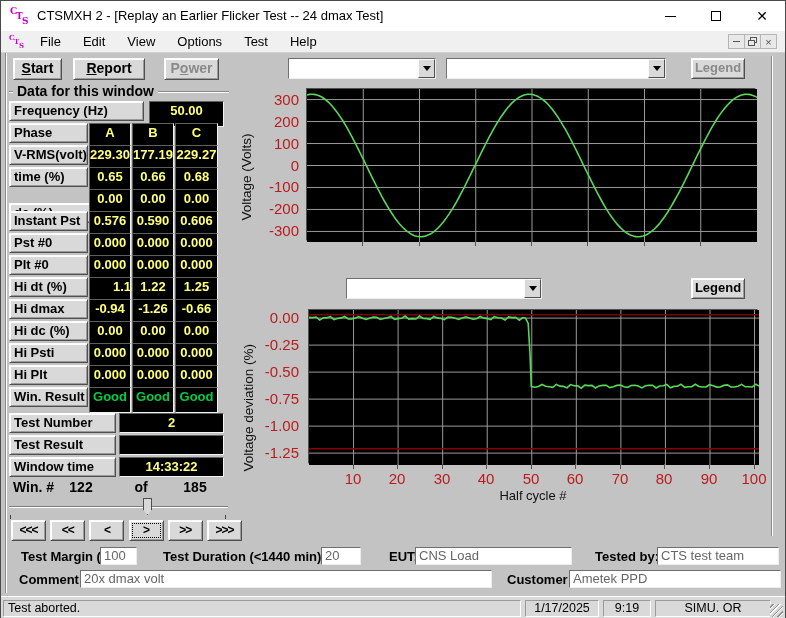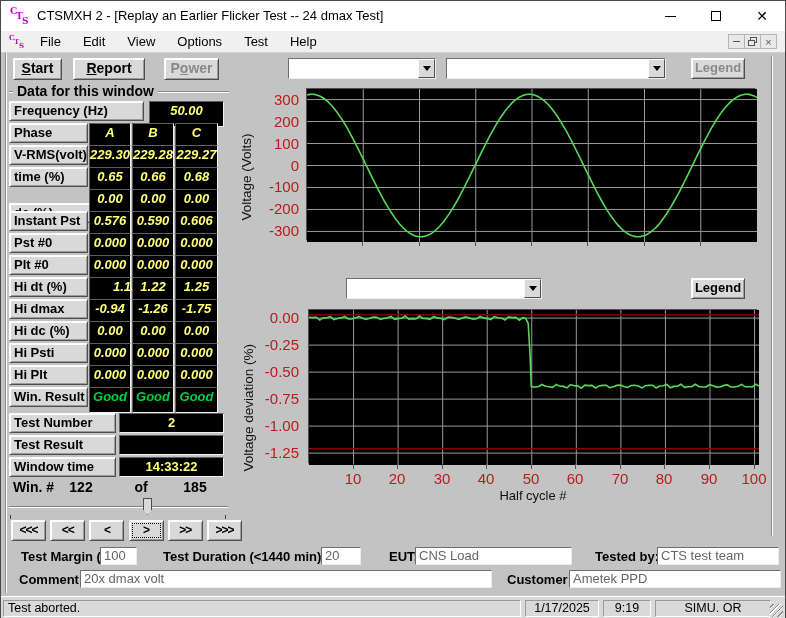--- a/index.html
+++ b/index.html
@@ -38,21 +38,21 @@
   .blackcell { background:#000; color:#ffff78; border:1px solid; border-color:#5f5f5f #f2f2f2 #f2f2f2 #5f5f5f; font-weight:bold; font-size:13px; text-align:center; line-height:17px; }
   .btn { font-weight:bold; font-size:14px; color:#000; text-align:center; }
   .btn u { text-decoration:underline; }
 
   
   .left-edge { position:absolute; left:4px; top:52px; width:2px; height:540px; border-left:1px solid #8a8a8a; border-right:1px solid #ffffff; }
   .act-btn { position:absolute; top:57px; height:22px; line-height:19px; }
   .groupline { position:absolute; left:8px; top:90px; width:220px; height:2px; border-top:1px solid #8a8a8a; border-bottom:1px solid #ffffff; }
   .grouptitle { position:absolute; left:12px; top:82px; background:#c3c3c3; padding:0 4px; font-weight:bold; font-size:14px; }
   .drow-label { position:absolute; font-weight:bold; font-size:13px; line-height:17px; padding-left:4px; height:20px; }
-  .dcell { position:absolute; height:26px;font-style:italic; }
+  .dcell { position:absolute; height:26px; }
   .good { color:#00cc44 !important; }
   .tinfo-label { position:absolute; left:8px; width:107px; height:20px; font-weight:bold; font-size:13px; line-height:17px; padding-left:4px; }
   .tinfo-val { position:absolute; left:118px; width:105px; height:20px; }
   .win-row span { position:absolute; font-weight:bold; font-size:14px; }
   .slider-track { position:absolute; left:8px; top:505px; width:219px; height:2px; border-top:1px solid #7d7d7d; border-bottom:1px solid #ffffff; }
   .slider-thumb { position:absolute; left:142px; top:497px; width:9px; height:17px; background:#d9d9d9; border:1px solid #4f4f4f; clip-path:polygon(0 0,100% 0,100% 68%,50% 100%,0 68%); }
   .slider-tick { position:absolute; top:514px; width:1px; height:4px; background:#444; }
   .nav-btn { position:absolute; top:519px; width:35px; height:21px; line-height:18px; font-size:12px; letter-spacing:-1px; }
   .nav-focus { outline:1px dotted #000; outline-offset:-4px; }
 
@@ -141,21 +141,21 @@
   <div class="drow-label raised" style="left:8px; top:100px; width:135px;">Frequency (Hz)</div>
   <div class="dcell blackcell" style="left:148px; top:100px; width:75px;">50.00</div>
 
   <div id="data-rows">
       <div class="drow-label raised" style="left: 8px; top: 122px; width: 79px;">Phase</div>
       <div class="dcell blackcell" style="left: 88px; top: 122px; width: 42px;">A</div>
       <div class="dcell blackcell" style="left: 131px; top: 122px; width: 42px;">B</div>
       <div class="dcell blackcell" style="left: 174px; top: 122px; width: 43px;">C</div>
       <div class="drow-label raised" style="left: 8px; top: 144px; width: 79px;">V-RMS(volt)</div>
       <div class="dcell blackcell" style="left: 88px; top: 144px; width: 42px;">229.30</div>
-      <div class="dcell blackcell" style="left: 131px; top: 144px; width: 42px;">229.28</div>
+      <div class="dcell blackcell" style="left: 131px; top: 144px; width: 42px;">177.19</div>
       <div class="dcell blackcell" style="left: 174px; top: 144px; width: 43px;">229.27</div>
       <div class="drow-label raised" style="left: 8px; top: 166px; width: 79px;">time (%)</div>
       <div class="dcell blackcell" style="left: 88px; top: 166px; width: 42px;">0.65</div>
       <div class="dcell blackcell" style="left: 131px; top: 166px; width: 42px;">0.66</div>
       <div class="dcell blackcell" style="left: 174px; top: 166px; width: 43px;">0.68</div>
       <div class="drow-label raised" style="left: 8px; top: 202px; width: 96px;">dc (%)</div>
       <div class="dcell blackcell" style="left: 88px; top: 188px; width: 42px;">0.00</div>
       <div class="dcell blackcell" style="left: 131px; top: 188px; width: 42px;">0.00</div>
       <div class="dcell blackcell" style="left: 174px; top: 188px; width: 43px;">0.00</div>
       <div class="drow-label raised" style="left: 8px; top: 210px; width: 79px;">Instant Pst</div>
@@ -170,21 +170,21 @@
       <div class="dcell blackcell" style="left: 88px; top: 254px; width: 42px;">0.000</div>
       <div class="dcell blackcell" style="left: 131px; top: 254px; width: 42px;">0.000</div>
       <div class="dcell blackcell" style="left: 174px; top: 254px; width: 43px;">0.000</div>
       <div class="drow-label raised" style="left: 8px; top: 276px; width: 79px;">Hi dt (%)</div>
       <div class="dcell blackcell" style="left: 88px; top: 276px; width: 42px; padding-left: 23px;">1.18</div>
       <div class="dcell blackcell" style="left: 131px; top: 276px; width: 42px;">1.22</div>
       <div class="dcell blackcell" style="left: 174px; top: 276px; width: 43px;">1.25</div>
       <div class="drow-label raised" style="left: 8px; top: 298px; width: 79px;">Hi dmax (%)</div>
       <div class="dcell blackcell" style="left: 88px; top: 298px; width: 42px;">-0.94</div>
       <div class="dcell blackcell" style="left: 131px; top: 298px; width: 42px;">-1.26</div>
-      <div class="dcell blackcell" style="left: 174px; top: 298px; width: 43px;">-1.75</div>
+      <div class="dcell blackcell" style="left: 174px; top: 298px; width: 43px;">-0.66</div>
       <div class="drow-label raised" style="left: 8px; top: 320px; width: 79px;">Hi dc (%)</div>
       <div class="dcell blackcell" style="left: 88px; top: 320px; width: 42px;">0.00</div>
       <div class="dcell blackcell" style="left: 131px; top: 320px; width: 42px;">0.00</div>
       <div class="dcell blackcell" style="left: 174px; top: 320px; width: 43px;">0.00</div>
       <div class="drow-label raised" style="left: 8px; top: 342px; width: 79px;">Hi Psti</div>
       <div class="dcell blackcell" style="left: 88px; top: 342px; width: 42px;">0.000</div>
       <div class="dcell blackcell" style="left: 131px; top: 342px; width: 42px;">0.000</div>
       <div class="dcell blackcell" style="left: 174px; top: 342px; width: 43px;">0.000</div>
       <div class="drow-label raised" style="left: 8px; top: 364px; width: 79px;">Hi Plt</div>
       <div class="dcell blackcell" style="left: 88px; top: 364px; width: 42px;">0.000</div>

